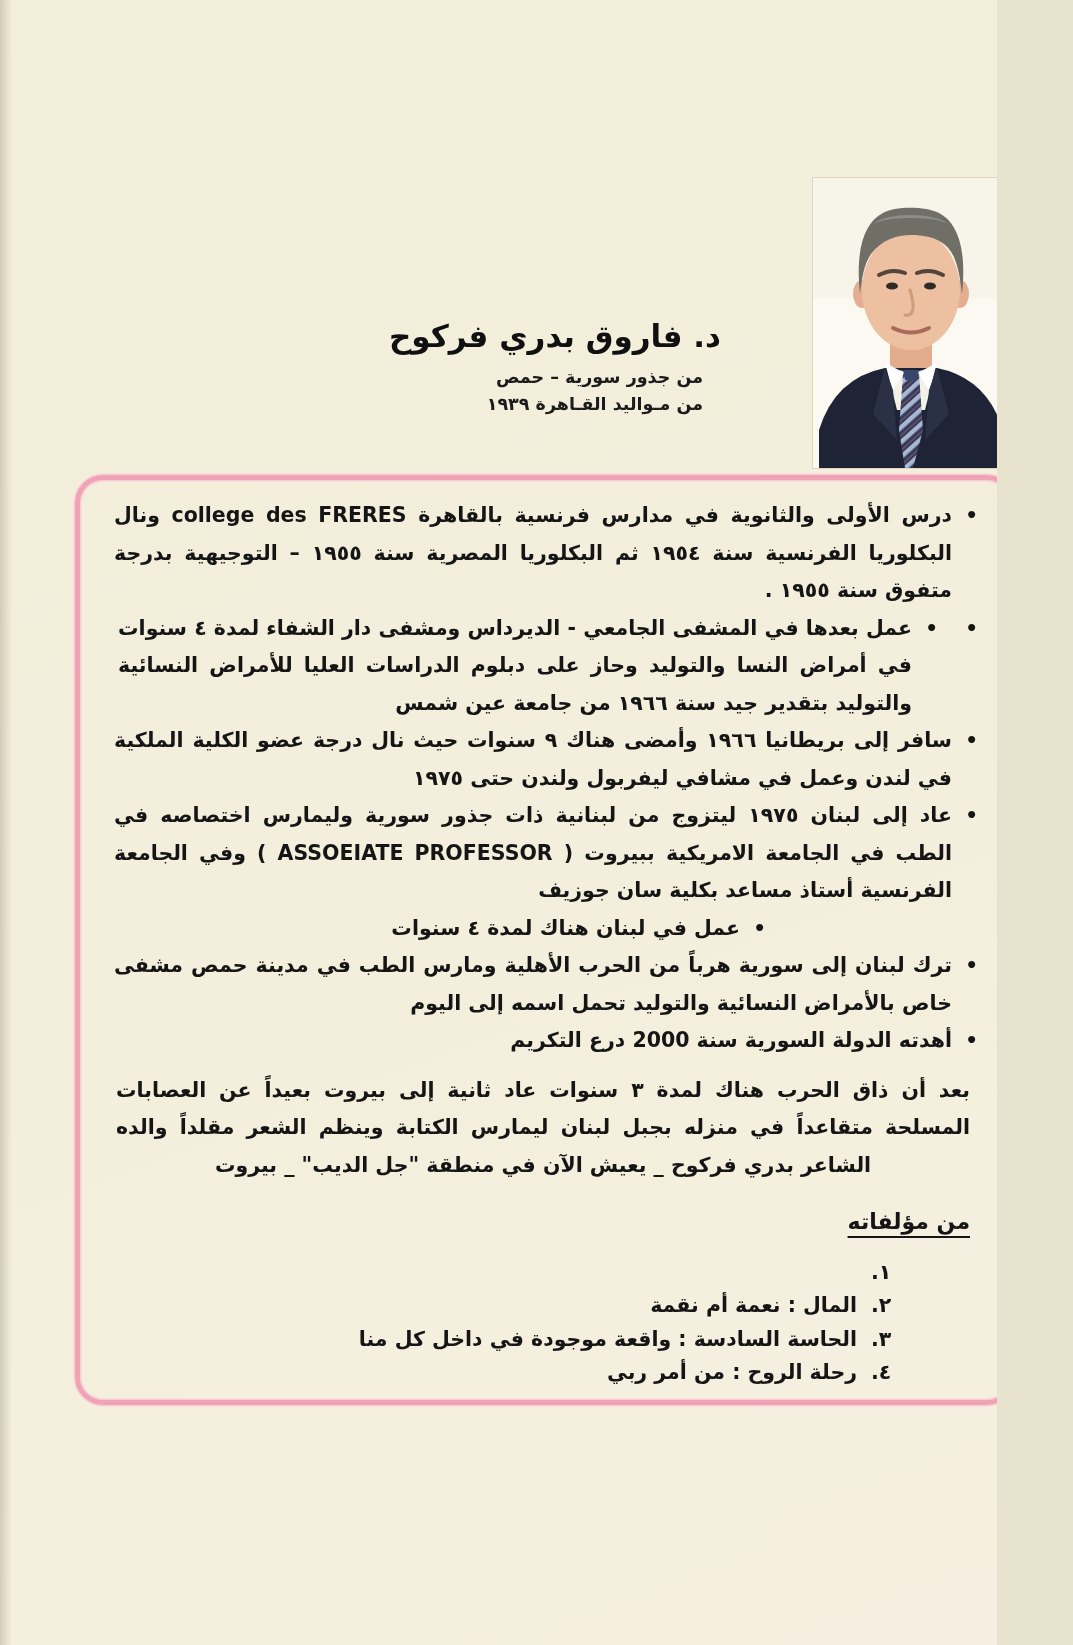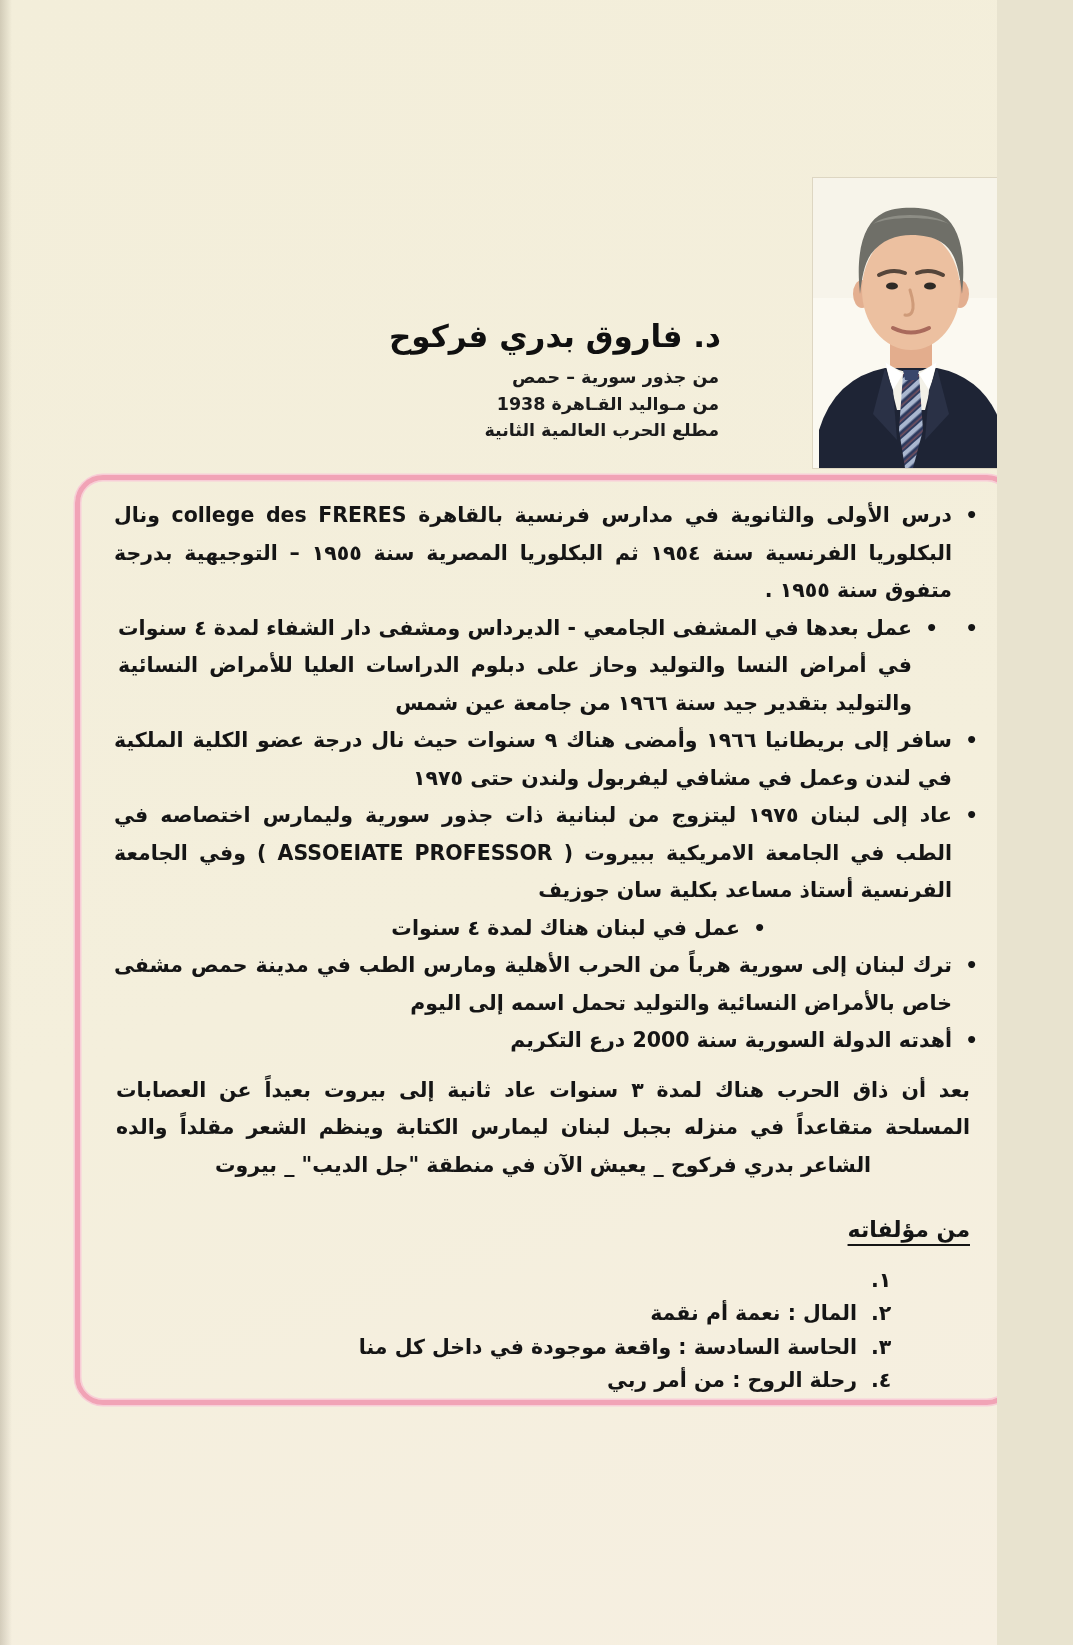--- a/index.html
+++ b/index.html
@@ -39,21 +39,21 @@
   }
   .person-name{
     font-size:31px;font-weight:bold;letter-spacing:-.5px;color:#101010;
     white-space:nowrap;
   }
   .person-details{
     margin-top:10px;padding-left:2px;
     font-size:17.5px;font-weight:bold;line-height:26.5px;color:#1b1b1b;
     white-space:nowrap;
   }
-  .person-details div{margin-right:2px;}
+  .person-details div{margin-right:18px;}
   
   .bio-box{
     position:absolute;left:75px;top:475px;
     width:940px;height:930px;box-sizing:border-box;
     border:5px solid #f1a3b6;border-radius:28px;
     box-shadow:inset 0 0 0 1.5px #f8cdd7, 0 0 0 1.5px #f8cdd7;
     background:transparent;
     padding:17px 28px 10px 28px;
     direction:rtl;
     font-weight:bold;font-size:20.5px;line-height:37.5px;color:#151515;
@@ -64,21 +64,21 @@
     text-align:justify;text-align-last:right;
   }
   .bullet-item .bullet-dot{
     position:absolute;right:4px;top:0;
     font-size:20px;line-height:37.5px;
   }
   .indent-0{margin-left:6px;}
   .indent-1{margin-right:40px;margin-left:10px;}
   .indent-2{margin-right:212px;}
   .bio-paragraph{
-    margin:12px 12px 12px 8px;
+    margin:12px 12px 4px 8px;
     text-align:justify;text-align-last:center;
   }
   .works-heading{
     display:inline-block;
     margin:15px 12px 0 8px;
     font-size:22px;
     text-decoration:underline;text-underline-offset:7px;text-decoration-thickness:2px;
   }
   .works-list{margin:14px 85px 0 0;}
   .work-item{
@@ -139,22 +139,21 @@
 
       <path d="M72 190 L60 236 L84 262 L80 212 Z" fill="#2a3146"></path>
       <path d="M124 190 L136 236 L112 262 L116 212 Z" fill="#2a3146"></path>
     </svg>
   </div>
 
   <div class="name-block">
     <div class="person-name">د. فاروق بدري فركوح</div>
     <div class="person-details">
       <div>من جذور سورية – حمص</div>
-      <div>من مـواليد القـاهرة 1938</div>
-      <div>مطلع الحرب العالمية الثانية</div>
+      <div>من مـواليد القـاهرة ١٩٣٩</div>
     </div>
   </div>
 
   <div class="bio-box">
 
     <div>
 
         <div class="bullet-item indent-0">
           <span class="bullet-dot">•</span>
           <span class="bullet-text">درس الأولى والثانوية في مدارس فرنسية بالقاهرة college des FRERES ونال البكلوريا الفرنسية سنة ١٩٥٤ ثم البكلوريا المصرية سنة ١٩٥٥ – التوجيهية بدرجة متفوق سنة ١٩٥٥ .</span>

